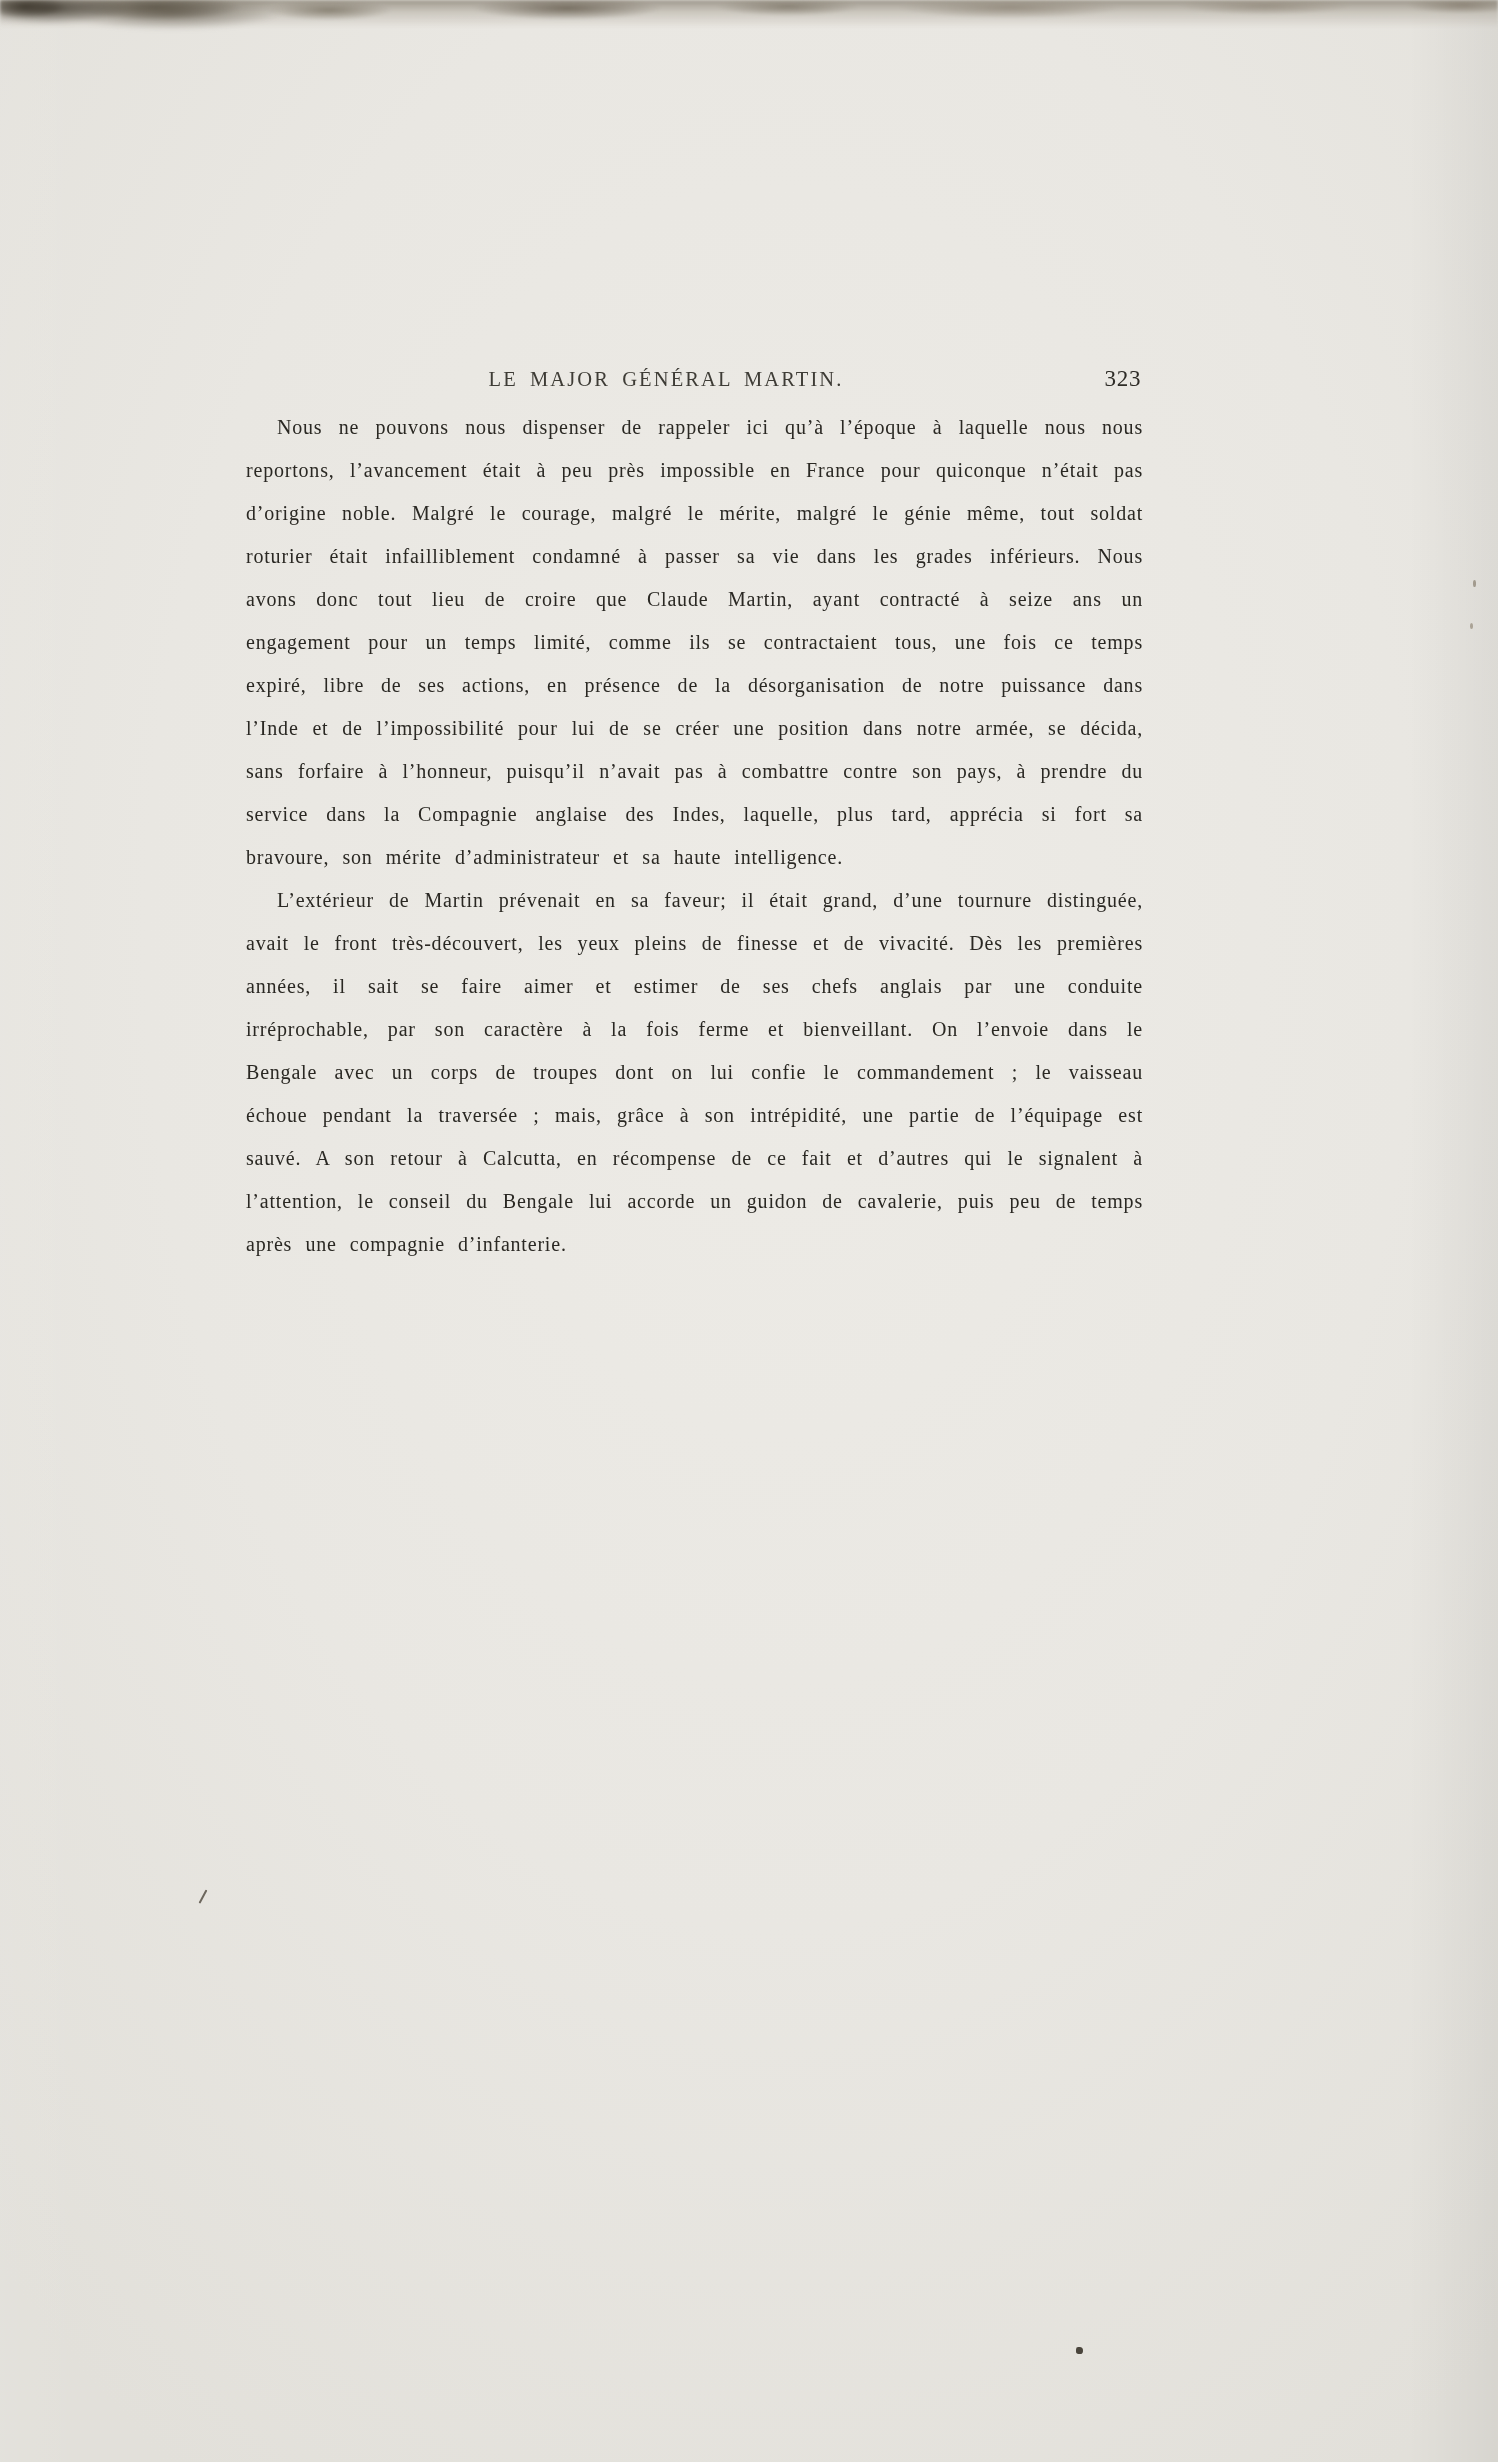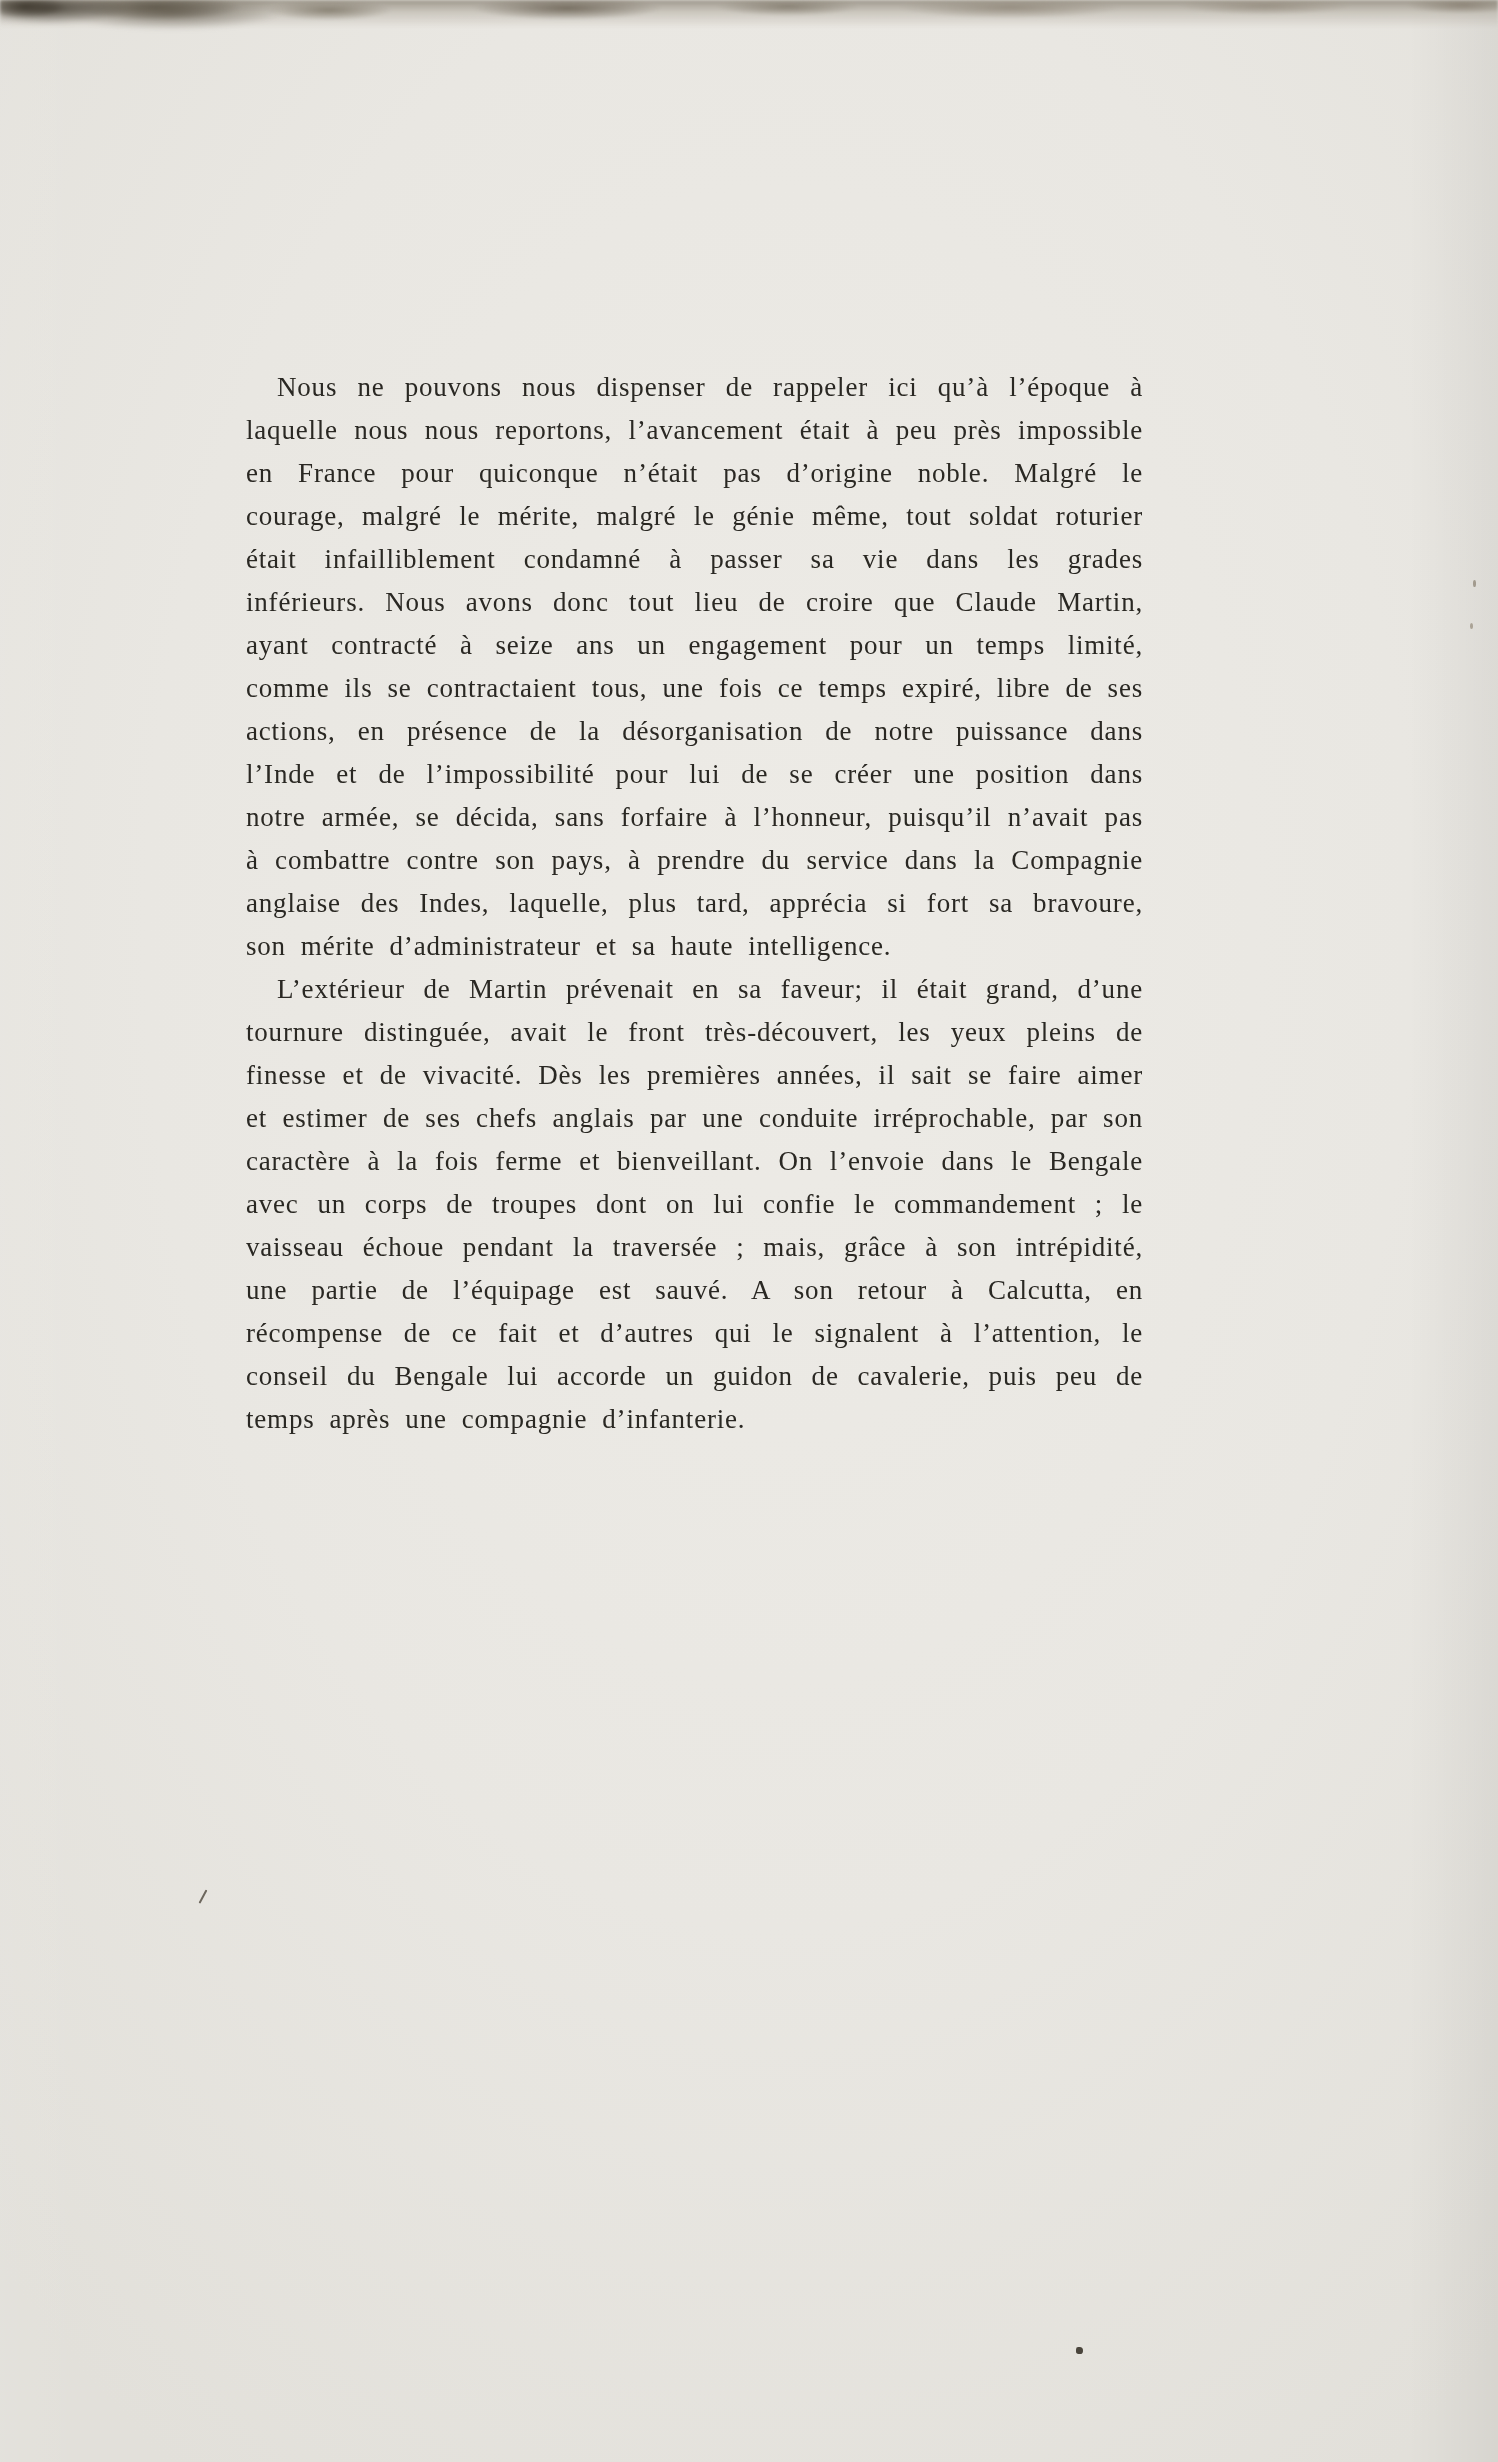--- a/index.html
+++ b/index.html
@@ -81,41 +81,45 @@
   }
   .page-number {
     position: absolute;
     right: 1.6px; top: 0;
     font-size: 23px;
     letter-spacing: 0.8px;
     color: #2e2c27;
   }
   .body-par {
     margin: 0;
-    font-size: 27px;
+    font-size: 20px;
     line-height: 43px;
     letter-spacing: 0.8px;
     word-spacing: 7.4px;
     text-align: justify;
     text-indent: 31px;
     hyphens: none;
   }
   .body-par.last {
     text-align-last: justify;
   }
 </style>
 </head>
 <body>
 
 <div class="page">
 
   <div class="scan-edge"></div>
   <div class="scan-blob"></div>
 
   <div class="text-block">
+    <div class="running-header">
+      <span class="running-title">LE MAJOR GÉNÉRAL MARTIN.</span>
+      <span class="page-number">323</span>
+    </div>
 
     <p class="body-par">Nous ne pouvons nous dispenser de rappeler ici qu’à l’époque à laquelle nous nous reportons, l’avancement était à peu près impossible en France pour quiconque n’était pas d’origine noble. Malgré le courage, malgré le mérite, malgré le génie même, tout soldat roturier était infailliblement condamné à passer sa vie dans les grades inférieurs. Nous avons donc tout lieu de croire que Claude Martin, ayant contracté à seize ans un engagement pour un temps limité, comme ils se contractaient tous, une fois ce temps expiré, libre de ses actions, en présence de la désorganisation de notre puissance dans l’Inde et de l’impossibilité pour lui de se créer une position dans notre armée, se décida, sans forfaire à l’honneur, puisqu’il n’avait pas à combattre contre son pays, à prendre du service dans la Compagnie anglaise des Indes, laquelle, plus tard, apprécia si fort sa bravoure, son mérite d’administrateur et sa haute intelligence.</p>
 
     <p class="body-par">L’extérieur de Martin prévenait en sa faveur; il était grand, d’une tournure distinguée, avait le front très-découvert, les yeux pleins de finesse et de vivacité. Dès les premières années, il sait se faire aimer et estimer de ses chefs anglais par une conduite irréprochable, par son caractère à la fois ferme et bienveillant. On l’envoie dans le Bengale avec un corps de troupes dont on lui confie le commandement ; le vaisseau échoue pendant la traversée ; mais, grâce à son intrépidité, une partie de l’équipage est sauvé. A son retour à Calcutta, en récompense de ce fait et d’autres qui le signalent à l’attention, le conseil du Bengale lui accorde un guidon de cavalerie, puis peu de temps après une compagnie d’infanterie.</p>
 
   </div>
 
   <span class="speck speck-a"></span>
   <span class="speck speck-b"></span>
   <span class="speck speck-c"></span>

